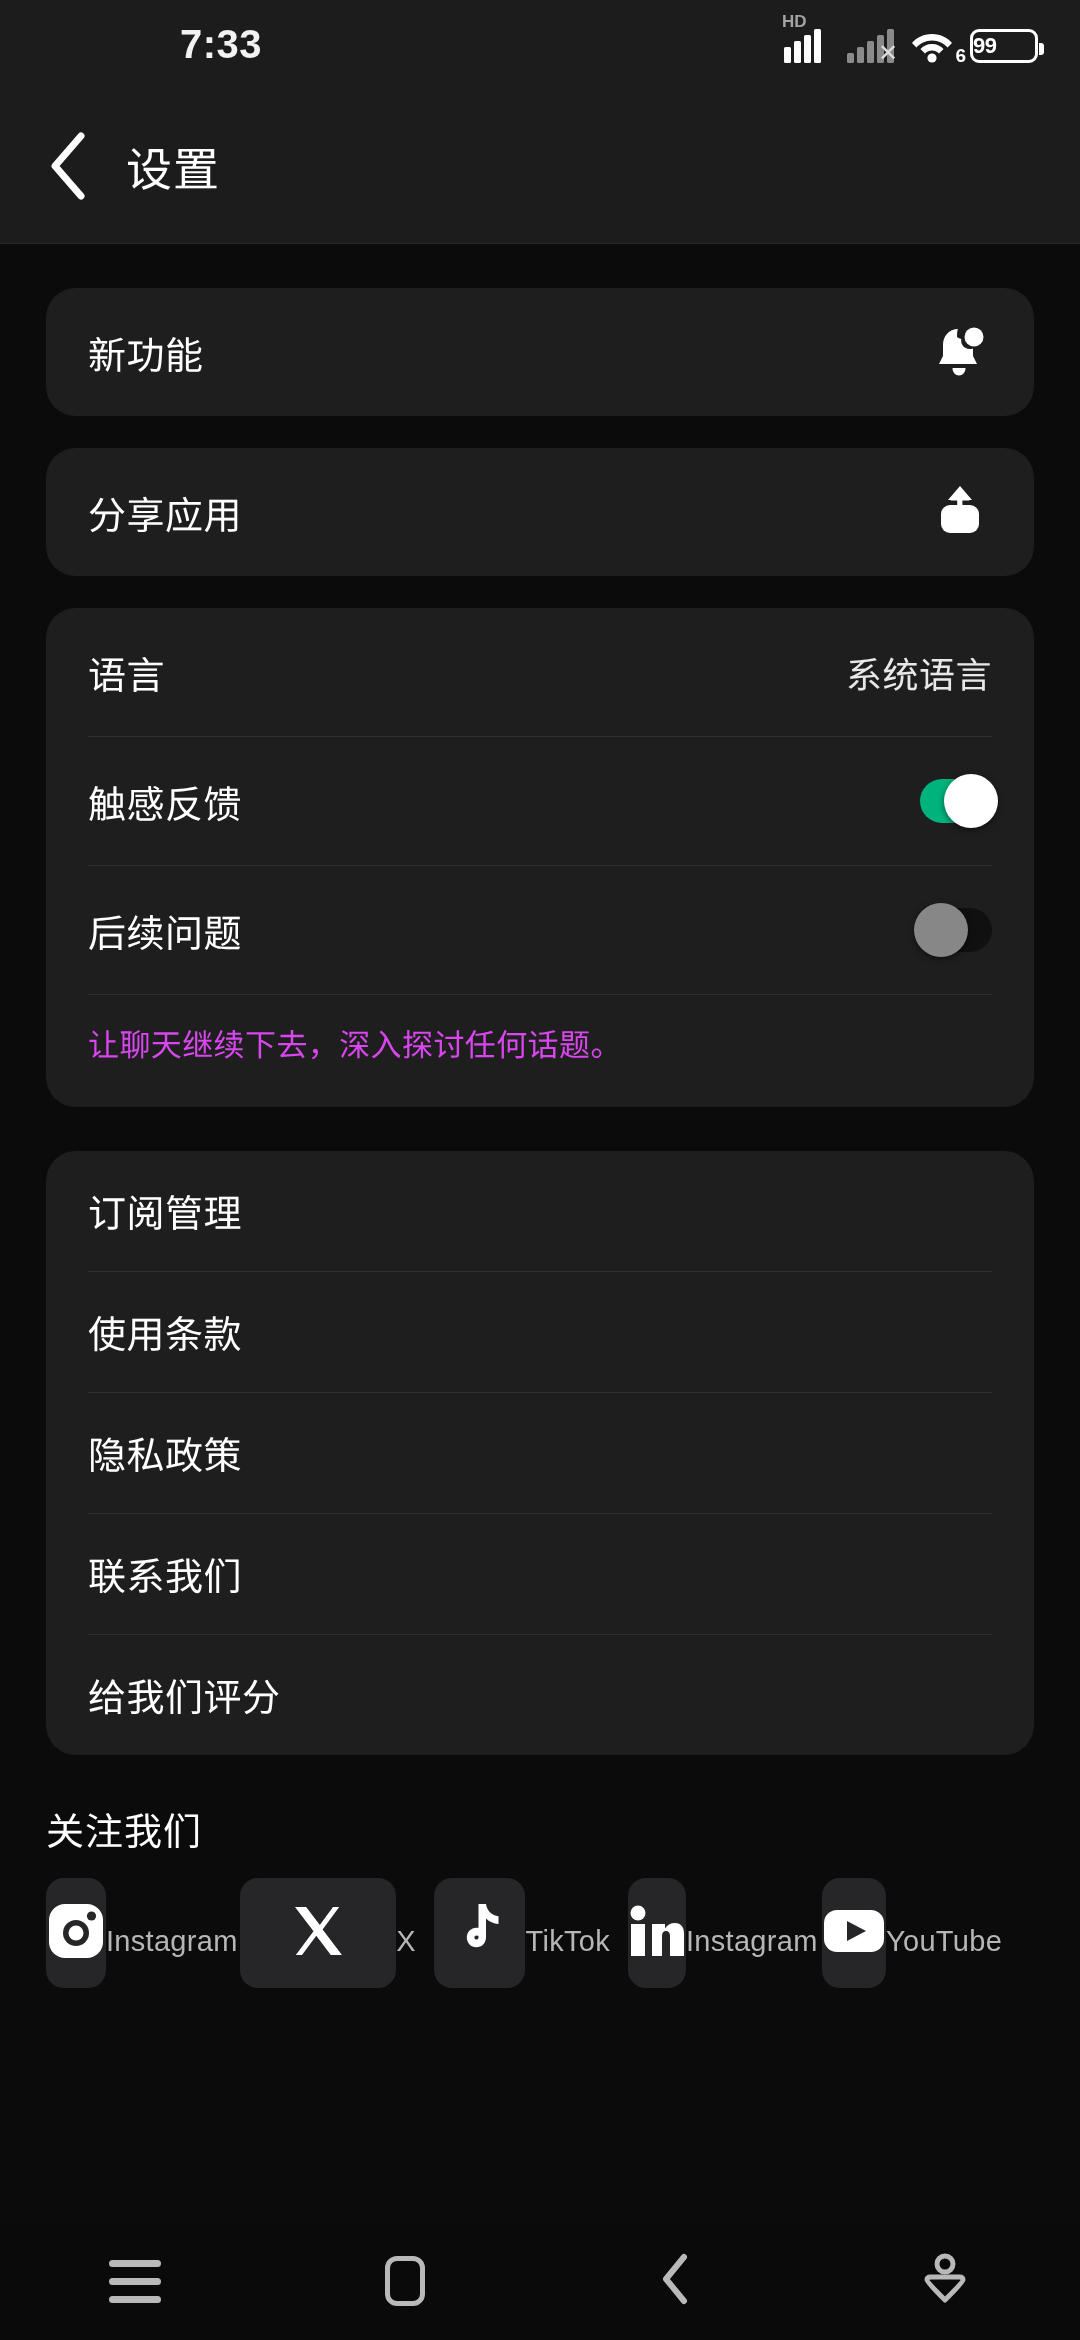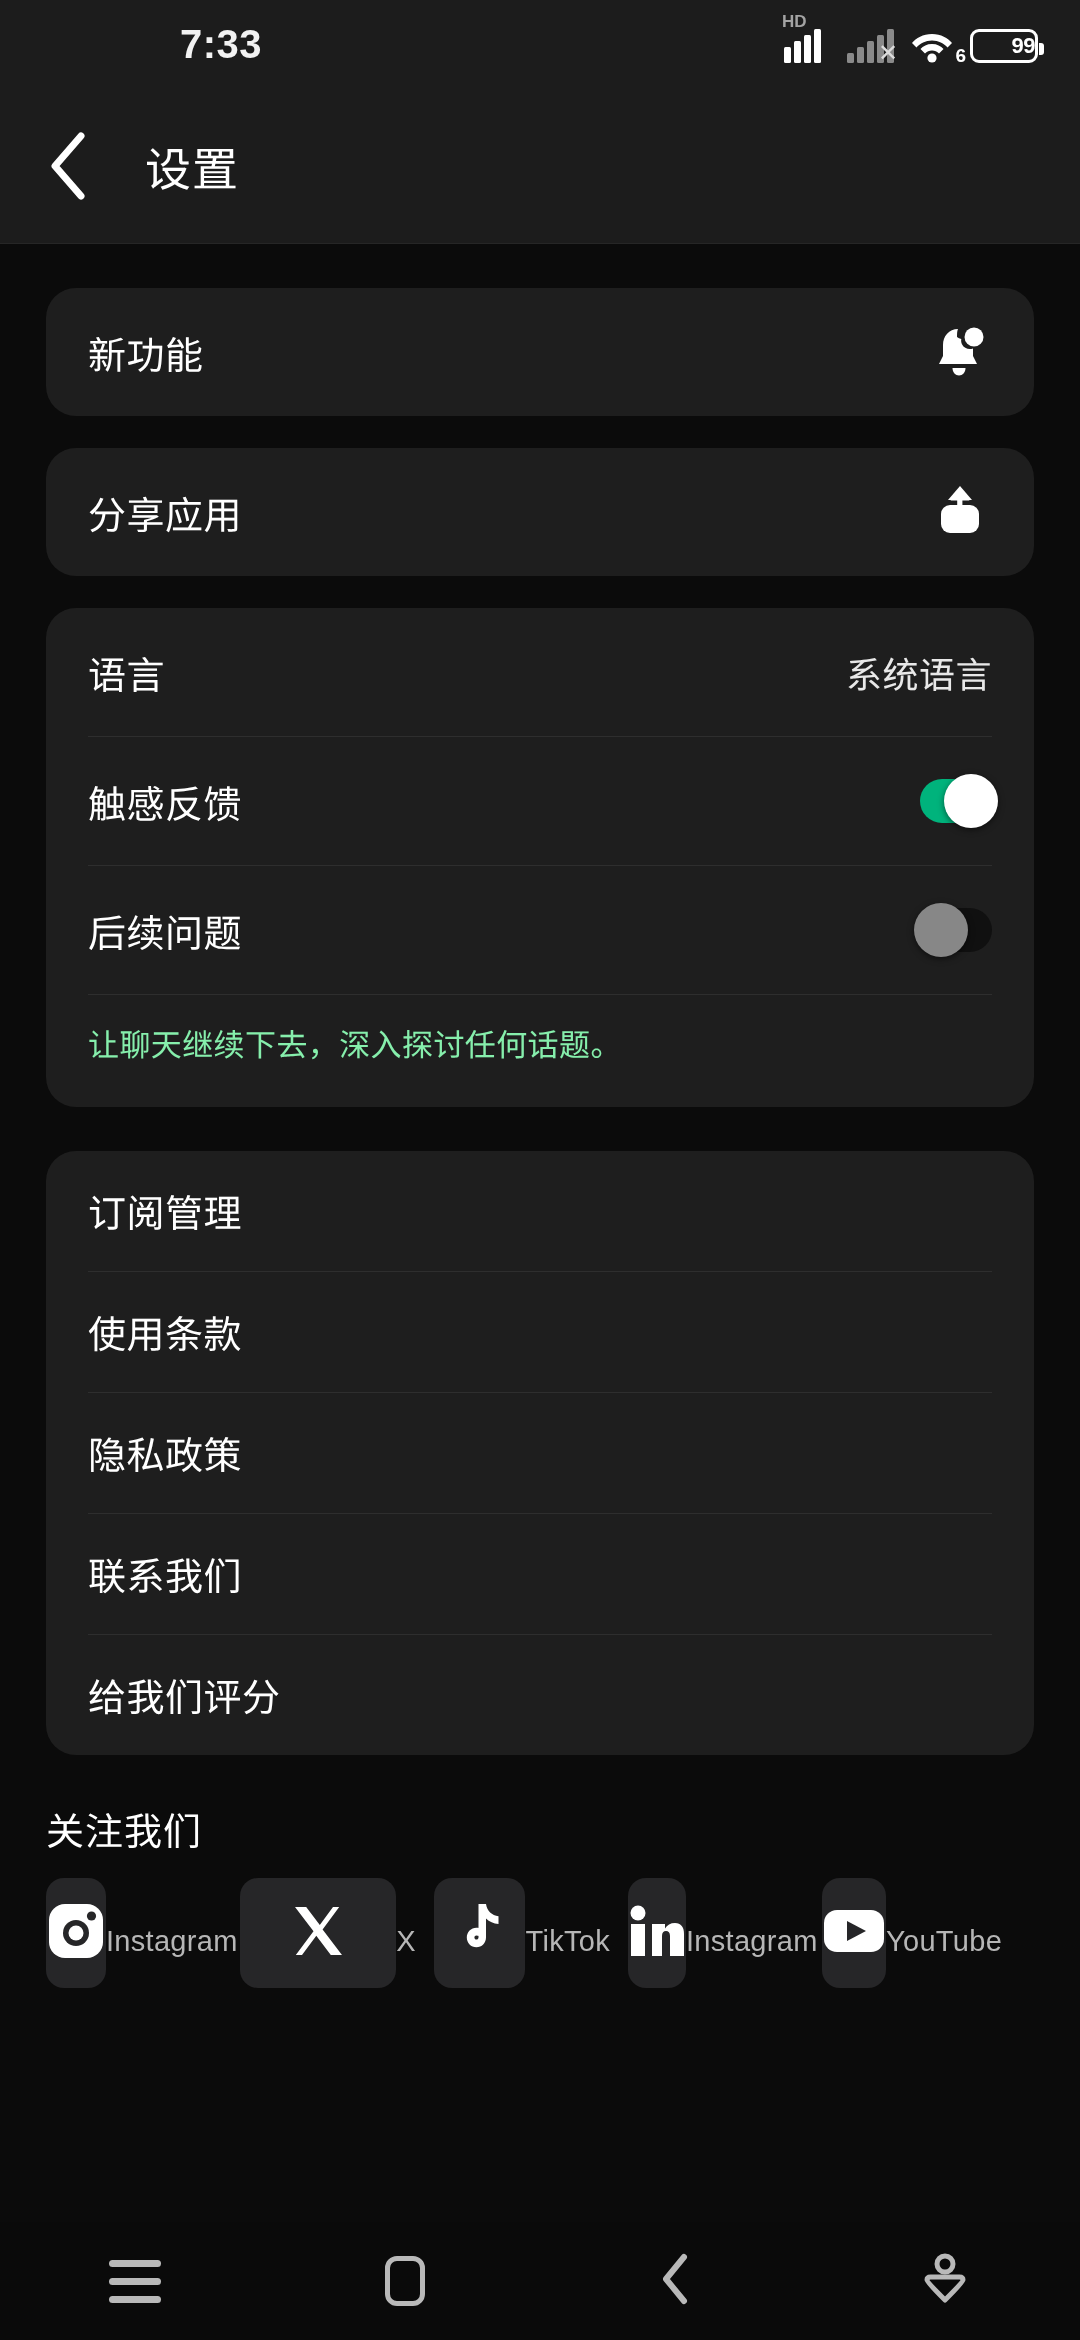--- a/index.html
+++ b/index.html
@@ -39,21 +39,21 @@
     position:absolute; right:-4px; bottom:-2px;
     color:#dcdcdc; font-size:24px; font-weight:700; line-height:1;
   }
   .wifi { position:relative; width:44px; height:34px; }
   .wifi svg { position:absolute; left:0; top:0; }
   .wifi-gen {
     position:absolute; right:-12px; bottom:-2px;
     font-size:19px; color:#ffffff; font-weight:700; line-height:1;
   }
   .batt {
-    position:relative; display:flex; align-items:center; justify-content:flex-end;
+    position:relative; display:flex; align-items:center; justify-content:flex-start;
     width:68px; height:34px; border:3px solid #ffffff; border-radius:9px;
   }
   .batt::after {
     content:""; position:absolute; right:-9px; top:11px;
     width:5px; height:12px; background:#ffffff; border-radius:0 3px 3px 0;
   }
   .batt span { font-size:22px; font-weight:700; color:#ffffff; letter-spacing:-0.5px; }
 
   
   .appbar {
@@ -62,21 +62,21 @@
     display:flex; align-items:center;
     border-bottom:1px solid #262626;
   }
   .back-btn {
     width:108px; height:108px; margin-left:14px;
     display:flex; align-items:center; justify-content:center;
   }
   .back-btn svg { display:block; }
   .appbar-title {
     color:#ffffff; font-size:46px; font-weight:500; letter-spacing:1px;
-    margin-left:23px;
+    margin-left:4px;
   }
 
   
   .content { position:absolute; top:244px; left:0; width:1080px; }
 
   .card {
     margin:0 46px; background:#1e1e1e; border-radius:30px;
   }
   .gap-22 { height:32px; }
   .gap-34 { height:44px; }
@@ -86,21 +86,21 @@
     justify-content:space-between;
     height:120px; padding:0 42px;
   }
   .row.tall { height:128px;gap:14px; }
   .row-label { color:#ffffff; font-size:38px; font-weight:400; letter-spacing:0.5px; }
   .row-value { color:#e8e8e8; font-size:36px; font-weight:400; letter-spacing:0.5px; }
   .divider { height:1px; background:#2e2e2e; margin:0 42px; }
 
   .desc {
     padding:30px 60px 40px 42px;
-    color:#86efac; font-size:31px; line-height:1.35; letter-spacing:0.4px;
+    color:#d946ef; font-size:31px; line-height:1.35; letter-spacing:0.4px;
   }
 
   
   .toggle { position:relative; width:72px; height:44px; border-radius:22px; }
   .toggle.on { background:#00b37c; }
   .toggle.off { background:#101010; }
   .knob {
     position:absolute; top:50%; transform:translateY(-50%);
     width:54px; height:54px; border-radius:50%;
   }

